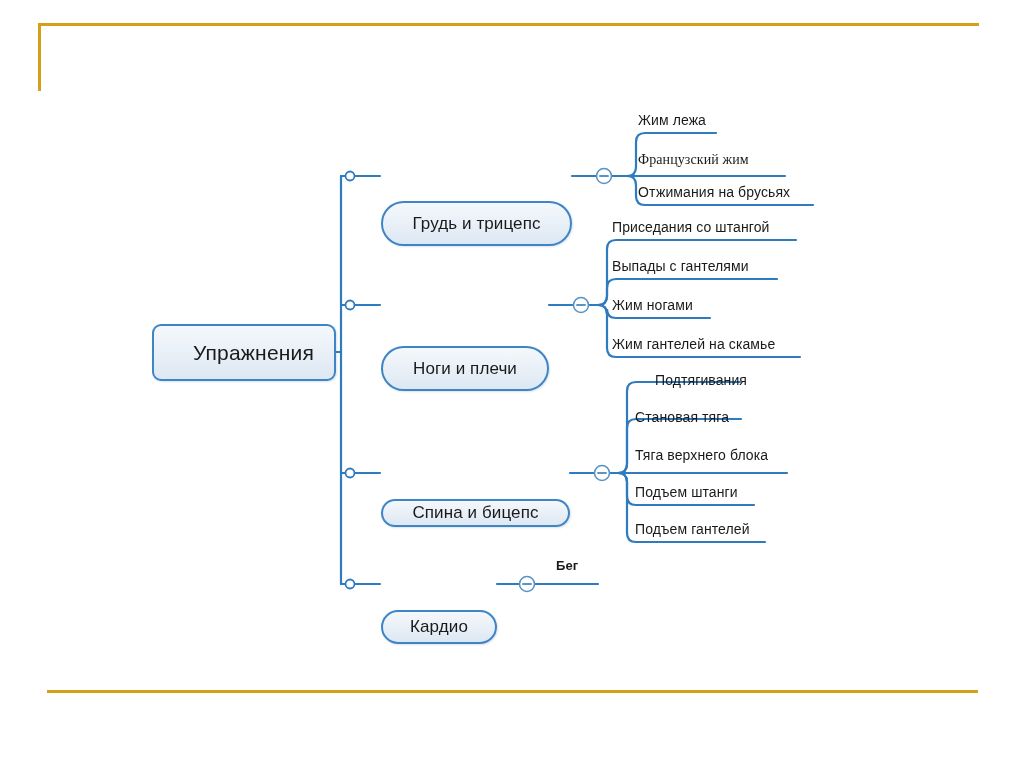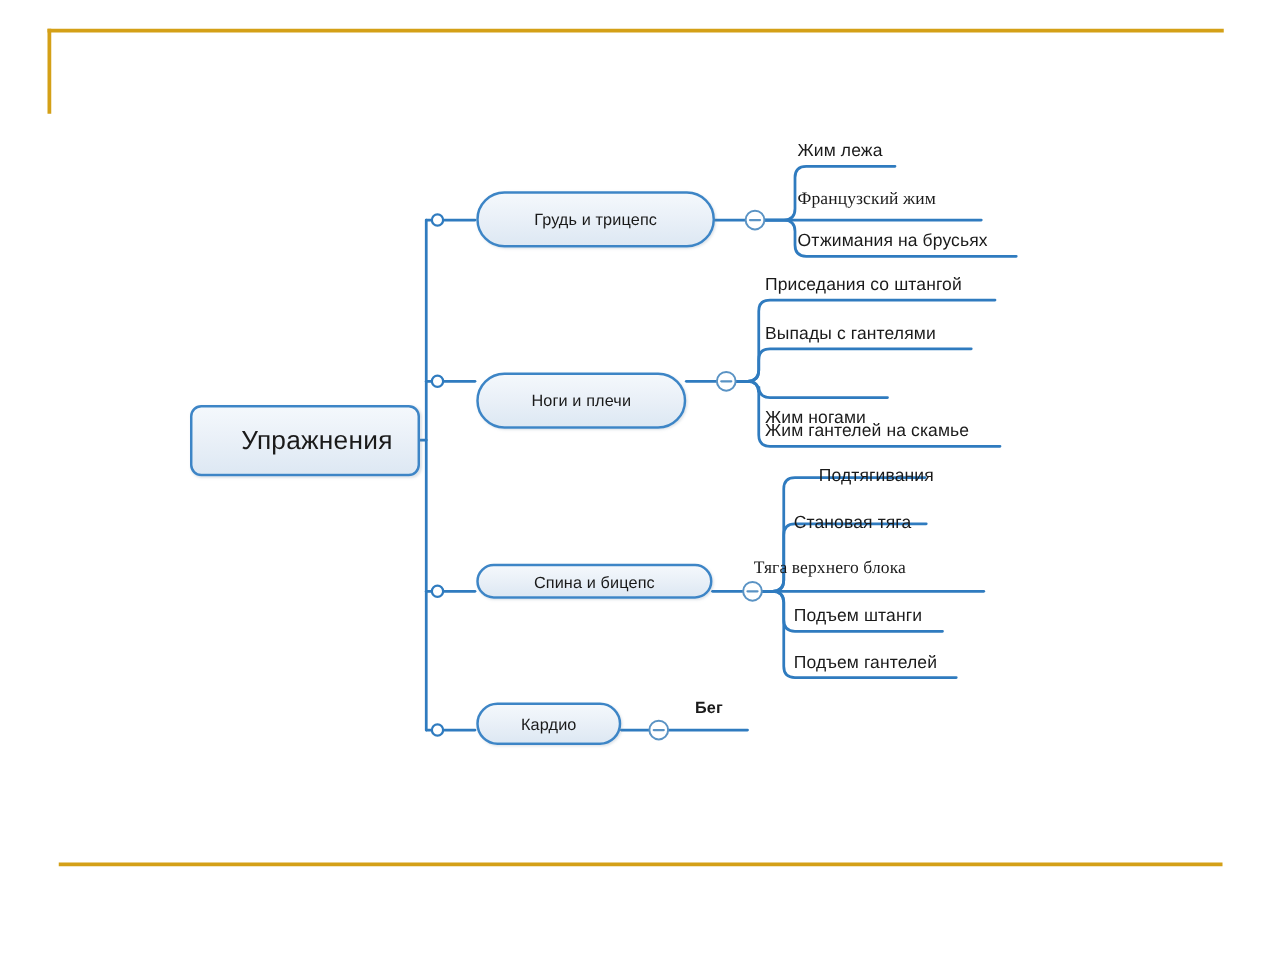--- a/index.html
+++ b/index.html
@@ -73,22 +73,23 @@
     white-space: nowrap;
     box-shadow: 1px 1px 2px rgba(120,140,160,0.25);
   }
   .node.root {
     border-radius: 9px;
     font-size: 21px;
     letter-spacing: 0.2px;
   }
   .node.branch {
     border-radius: 26px;
-    font-size: 13px;
+    font-size: 17px;
     letter-spacing: 0.1px;
+    margin-top: 48px;
   }
 
   
   .leaf-label {
     position: absolute;
     font-size: 14px;
     color: #1a1a1a;
     white-space: nowrap;
     letter-spacing: 0.1px;
   }
@@ -195,25 +196,25 @@
     <div class="node branch" style="left:381px; top:562px; width:116px; height:34px;">
       <span>Кардио</span>
     </div>
 
     <div class="leaf-label" style="left:638px; top:112px;">Жим лежа</div>
     <div class="leaf-label" style="left:638px; top:152px;font-family:Liberation Serif, serif;">Французский жим</div>
     <div class="leaf-label" style="left:638px; top:184px;">Отжимания на брусьях</div>
 
     <div class="leaf-label" style="left:612px; top:219px;">Приседания со штангой</div>
     <div class="leaf-label" style="left:612px; top:258px;">Выпады с гантелями</div>
-    <div class="leaf-label" style="left:612px; top:297px;margin-top:28px;">Жим ногами</div>
+    <div class="leaf-label" style="left:612px; top:297px;">Жим ногами</div>
     <div class="leaf-label" style="left:612px; top:336px;text-align:center;">Жим гантелей на скамье</div>
 
     <div class="leaf-label" style="left:655px; top:372px;">Подтягивания</div>
     <div class="leaf-label" style="left:635px; top:409px;">Становая тяга</div>
-    <div class="leaf-label" style="left:603px; top:447px;font-family:Liberation Serif, serif;">Тяга верхнего блока</div>
+    <div class="leaf-label" style="left:635px; top:447px;">Тяга верхнего блока</div>
     <div class="leaf-label" style="left:635px; top:484px;">Подъем штанги</div>
     <div class="leaf-label" style="left:635px; top:521px;">Подъем гантелей</div>
 
     <div class="leaf-label small" style="left:556px; top:558px;">Бег</div>
 
   </div>
 </div>
 
 </body></html>

